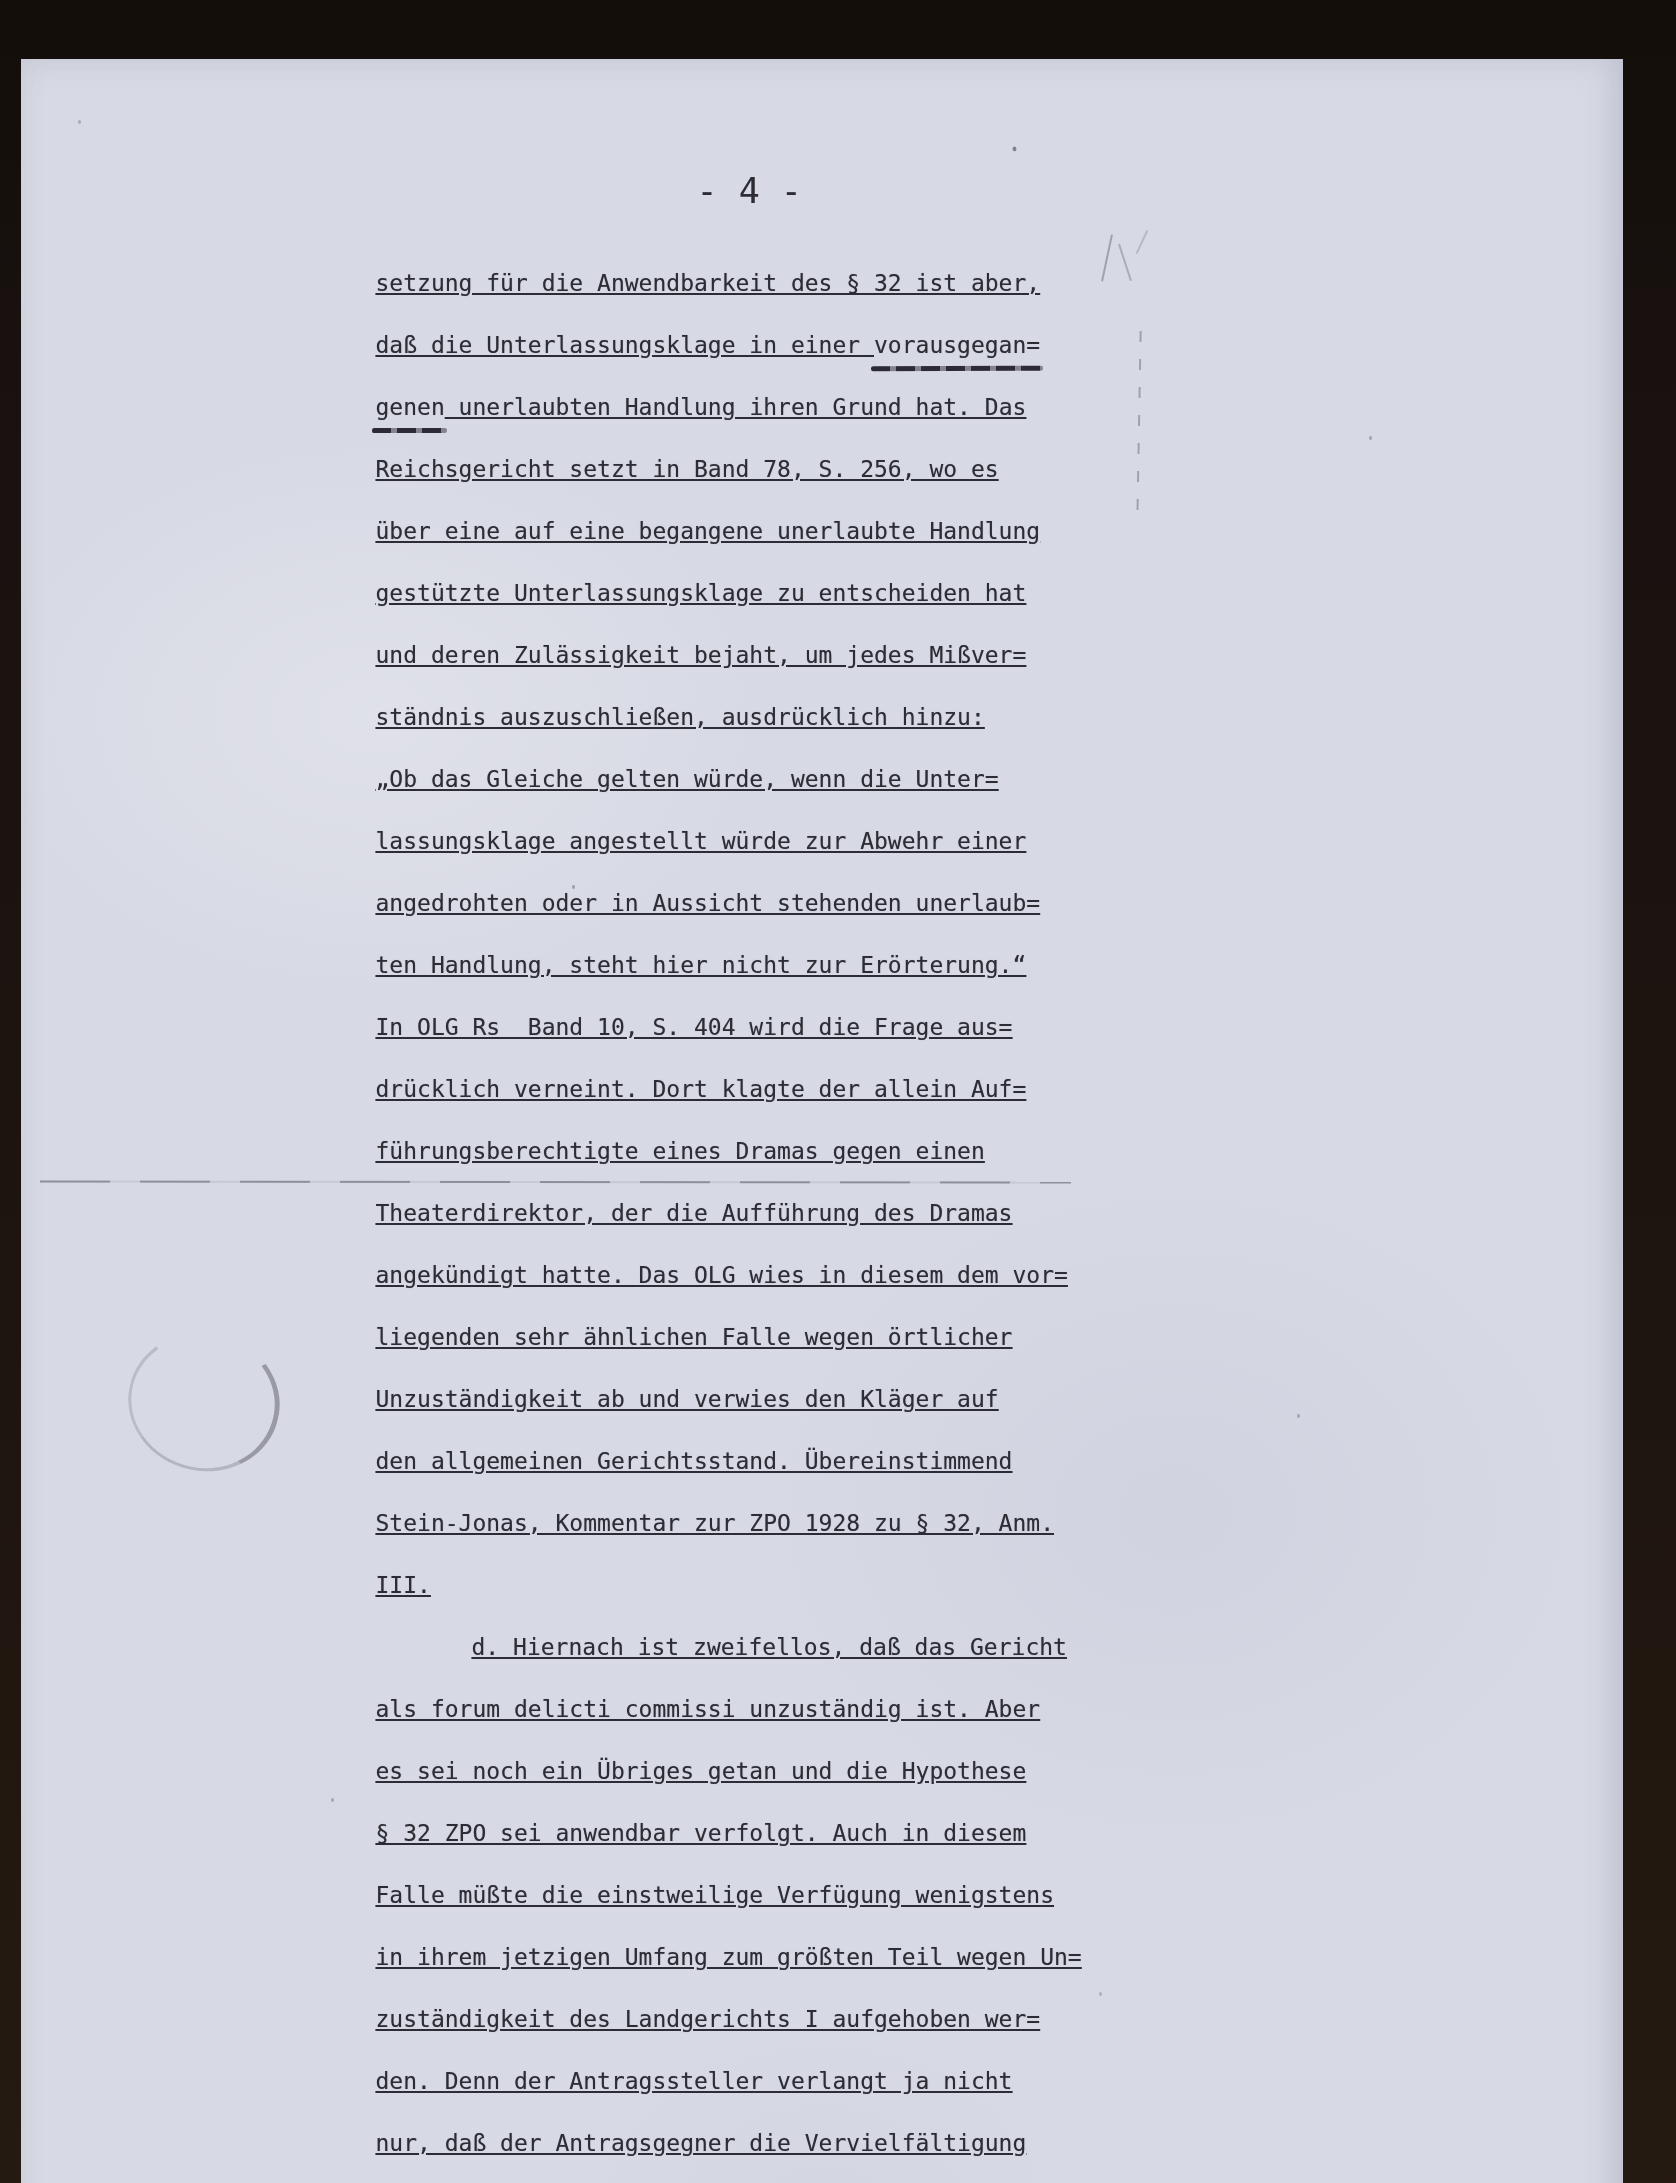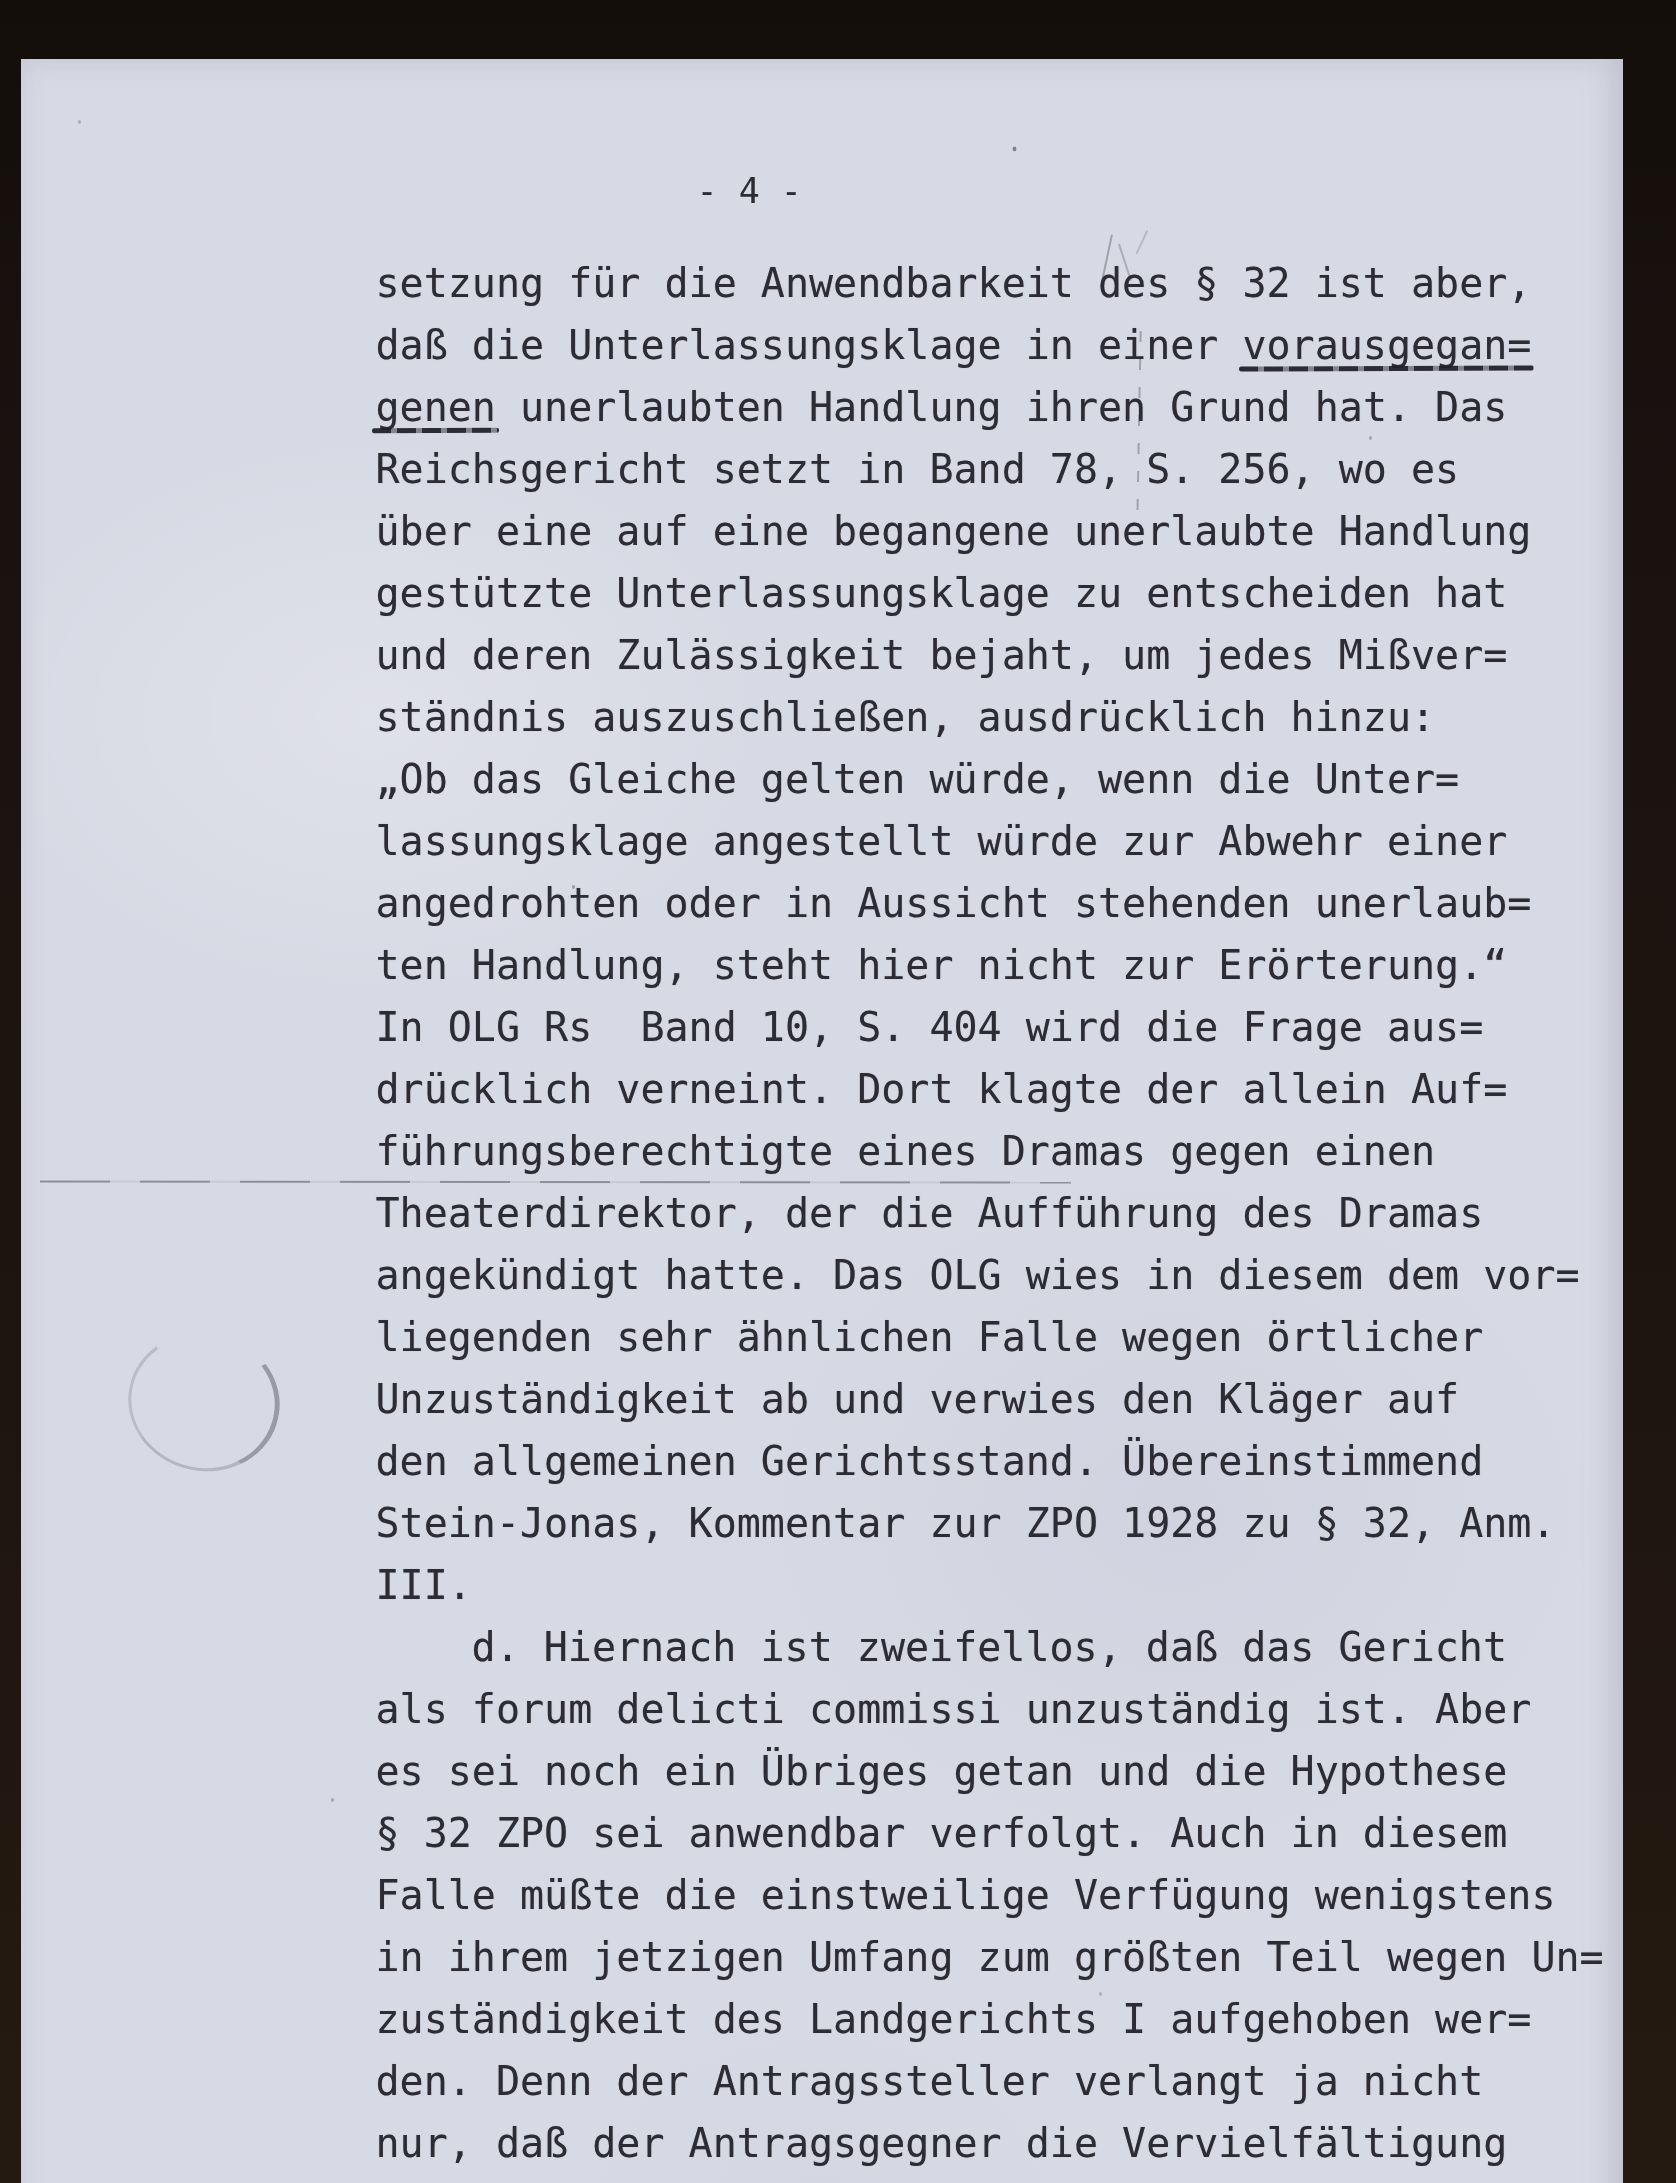--- a/index.html
+++ b/index.html
@@ -27,23 +27,24 @@
                 inset 0 -9.6px 26px rgba(110,112,135,0.12),
                 inset 8.7px 0 22px rgba(255,255,255,0.10);
   }
   .page-num-top {
     position: absolute; left: 676px; top: 115px;
     font-size: 35px; line-height: 1; color: #2d2b33;
     white-space: pre;
   }
   .text-block {
     position: absolute; left: 355px; top: 193px;
-    font-size: 40px; line-height: 62px;
+    font-size: 23px; line-height: 62px;
     color: #2d2b33; white-space: pre;
     text-shadow: 0 0 0.9px rgba(45,43,51,0.35);
+    text-decoration: underline;
   }
   .line { height: 62px; }
   .line.indent { padding-left: 96px; }
   .u { display: inline-block; position: relative; }
   .u::after {
     content: "";
     position: absolute; left: -3.5px; right: -2.6px; top: 52px; height: 4.8px;
     background: repeating-linear-gradient(90deg,
       rgba(30,28,38,0.92) 0 19px, rgba(30,28,38,0.45) 19px 25px);
     border-radius: 2.2px;

